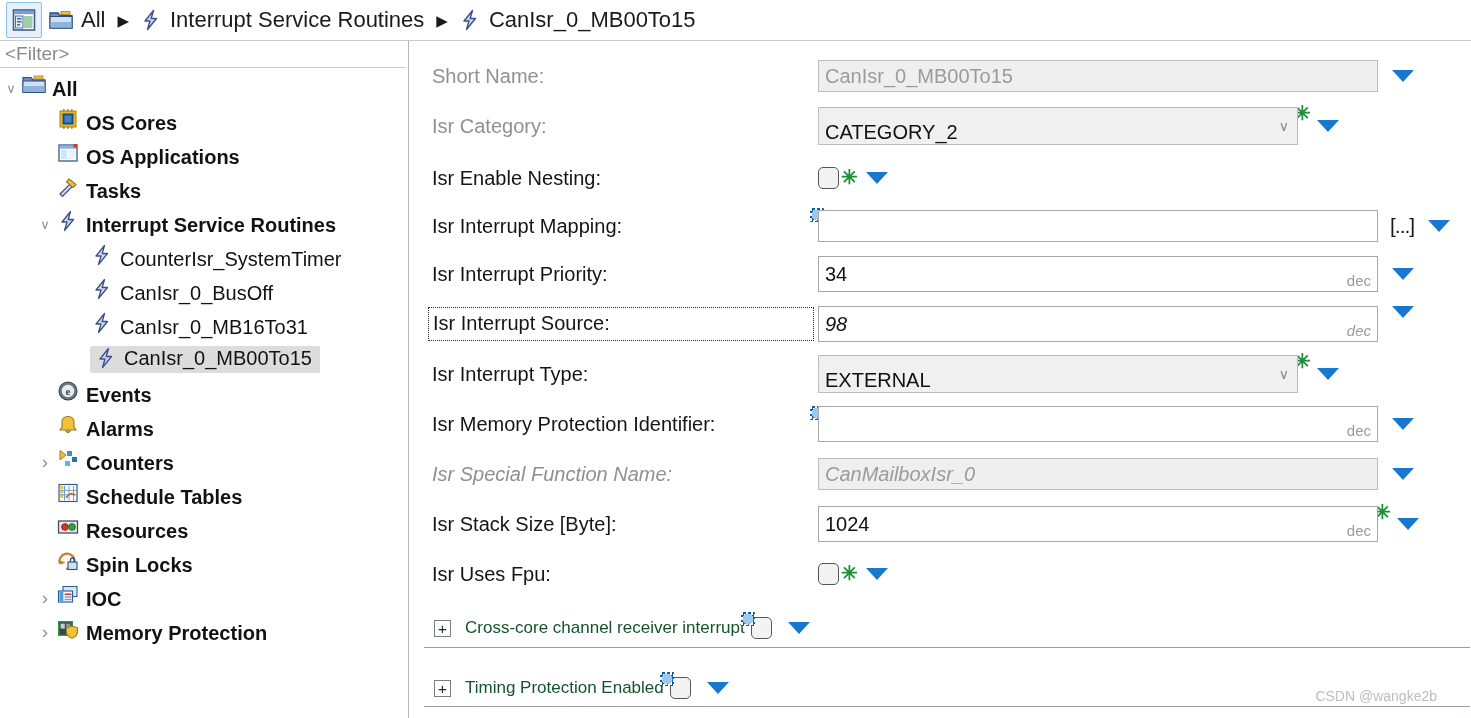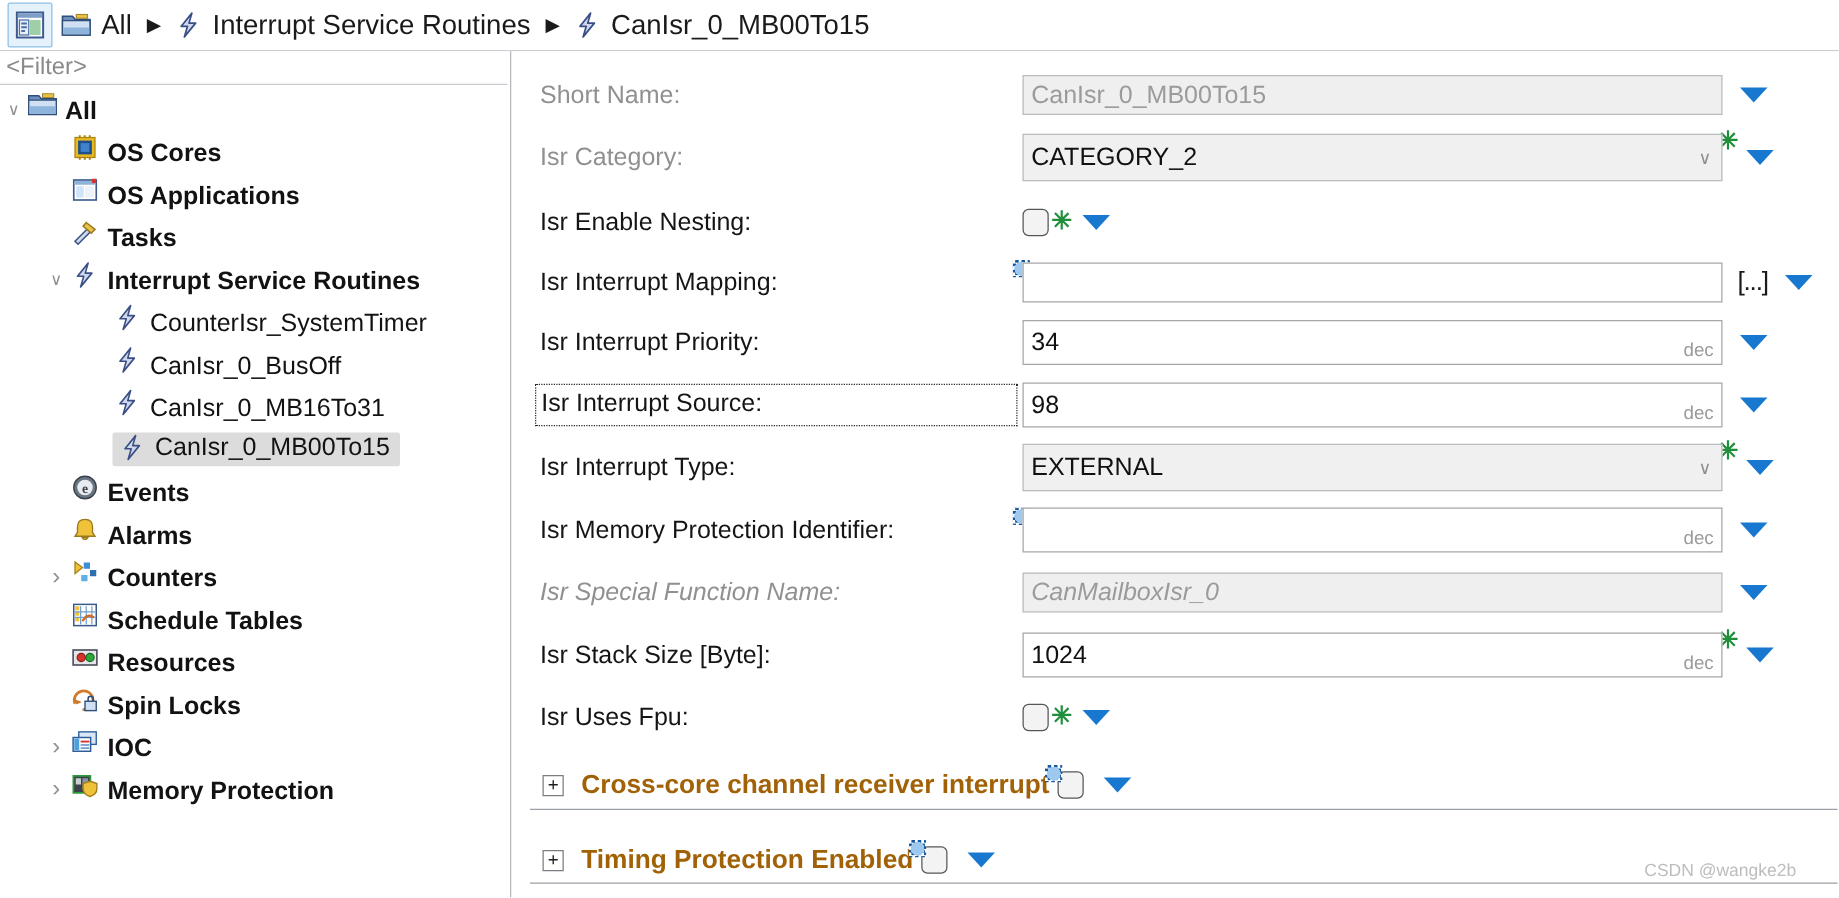--- a/index.html
+++ b/index.html
@@ -125,24 +125,24 @@
   .textbox.disabled {
     background: #efefef; border: 1px solid #bcbcbc;
     color: #9b9b9b;
   }
   .textbox.tall { height: 36px; }
   .textbox .unit {
     position: absolute; right: 6px; bottom: 2px;
     font-size: 15px; color: #9a9a9a;
   }
   .combo {
-    height: 38px; width: 560px;
+    height: 38px; width: 480px;
     border: 1px solid #b9bcc0;
     background: #f0f0f0;
-    display: flex; align-items: center;
+    display: flex; align-items: flex-end;
     padding: 0 6px; font-size: 20px; color: #111;
     position: relative;
   }
   .combo .caret {
     position: absolute; right: 8px; top: 50%;
     transform: translateY(-50%);
     color: #8d8d8d; font-size: 14px;
   }
 
   
@@ -185,21 +185,21 @@
   }
   
   .plusbox {
     width: 17px; height: 17px;
     border: 1px solid #7a7e83;
     background: #ffffff;
     display: inline-flex; align-items: center; justify-content: center;
     font-size: 15px; color: #202020; line-height: 1;
   }
   .bluelink {
-    font-size: 21px; font-weight: bold; color: #a16207;
+    font-size: 17px; font-weight: normal; color: #14532d;
     white-space: nowrap;
   }
   .hsep {
     position: absolute; left: 14px; width: 1046px;
     height: 1px; background: #9aa0a6;
   }
   #watermark {
     position: absolute; right: 34px; bottom: 14px;
     font-size: 14px; color: #bdbdbd;
   }
@@ -483,21 +483,21 @@
           <div class="fctrl" style="display: flex; align-items: center;">
             <div class="textbox tall">
               <span>34</span>
               <span class="unit">dec</span>
             </div>
             <span class="bluetri" style="margin-left: 14px;"></span>
           </div>
         </div>
         <div class="frow" style="top: 258px;">
           <div class="flabel focusring">Isr Interrupt Source:</div>
-          <div class="fctrl" style="display: flex; align-items: center;">
+          <div class="fctrl" style="display: flex;  font-style: italic;">
             <div class="textbox tall">
               <span>98</span>
               <span class="unit">dec</span>
             </div>
             <span class="bluetri" style="margin-left: 14px;"></span>
           </div>
         </div>
         <div class="frow" style="top: 308px;">
           <div class="flabel">Isr Interrupt Type:</div>
           <div class="fctrl" style="display: flex; align-items: center;">

